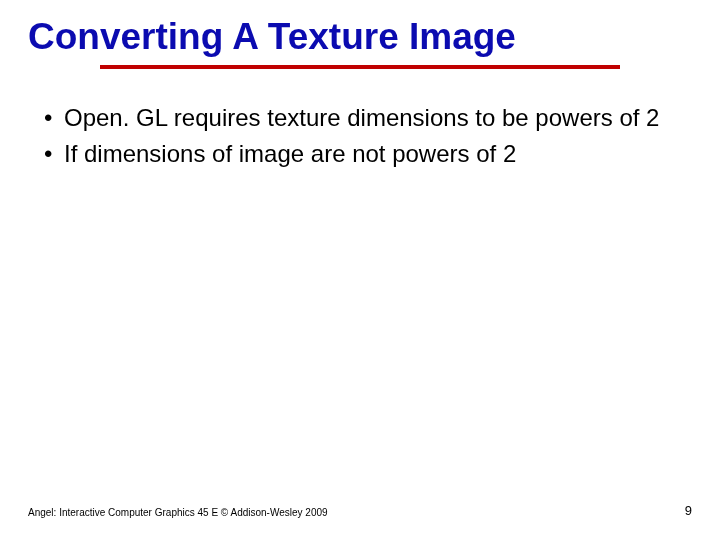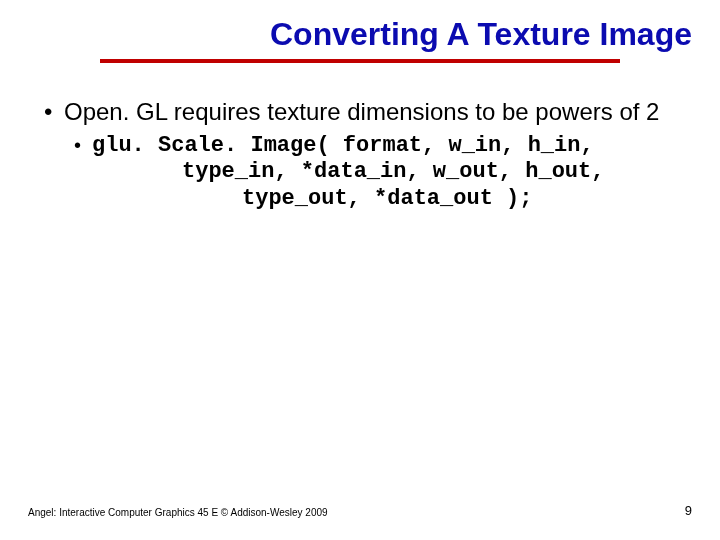--- a/index.html
+++ b/index.html
@@ -1,18 +1,18 @@
 <!DOCTYPE html>
 <html><head>
 <meta charset="utf-8">
 <style>
   * { margin: 0; padding: 0; box-sizing: border-box; }
   html, body { width: 720px; height: 540px; background: #fff; font-family: Arial, Helvetica, sans-serif; }
   .slide { width: 720px; height: 540px; position: relative; padding: 12px 28px 0 28px; }
-  .title { color: #0b0bb0; font-size: 32px; font-weight: bold; text-align: right; margin: 4px auto 6px auto; line-height: 1.15; }
+  .title { color: #0b0bb0; font-size: 37px; font-weight: bold; text-align: left; margin: 4px auto 6px auto; line-height: 1.15; }
   .rule { border: none; border-top: 4px solid #c00000; width: 520px; margin: 2px auto 34px auto; }
   .content { font-size: 24px; color: #000; line-height: 1.25; padding: 0 6px; }
   .b1 { margin: 0 0 6px 0; padding-left: 30px; position: relative; }
   .b1::before { content: "•"; position: absolute; left: 10px; top: 0; }
   .sub { margin-left: 34px; }
   .b2 { margin: 2px 0 2px 0; padding-left: 24px; position: relative; }
   .b2::before { content: "•"; position: absolute; left: 6px; top: 0; font-size: 20px; }
   .dash { margin: 2px 0 2px 0; padding-left: 24px; position: relative; }
   .dash::before { content: "–"; position: absolute; left: 4px; top: 0; }
   .mono { font-family: "Courier New", Courier, monospace; font-weight: bold; }
@@ -24,29 +24,23 @@
 </style>
 </head>
 <body>
 
 <div class="slide">
   <h1 class="title">Converting A Texture Image</h1>
   <hr class="rule">
   <div class="content">
 
     <div class="b1">Open. GL requires texture dimensions to be powers of 2</div>
+    <div class="b1">If dimensions of image are not powers of 2</div>
 
     <div class="sub">
-      <div class="b2">
-        <div class="codeblock">
-          <div>glu. Scale. Image( format, w_in, h_in,</div>
-          <div>type_in, *data_in, w_out, h_out,</div>
-          <div>type_out, *data_out );</div>
-        </div>
-      </div>
     </div>
 
 
   </div>
 
   <div class="footer">Angel: Interactive Computer Graphics 45 E © Addison-Wesley 2009</div>
   <div class="pagenum">9</div>
 </div>
 
 </body></html>

